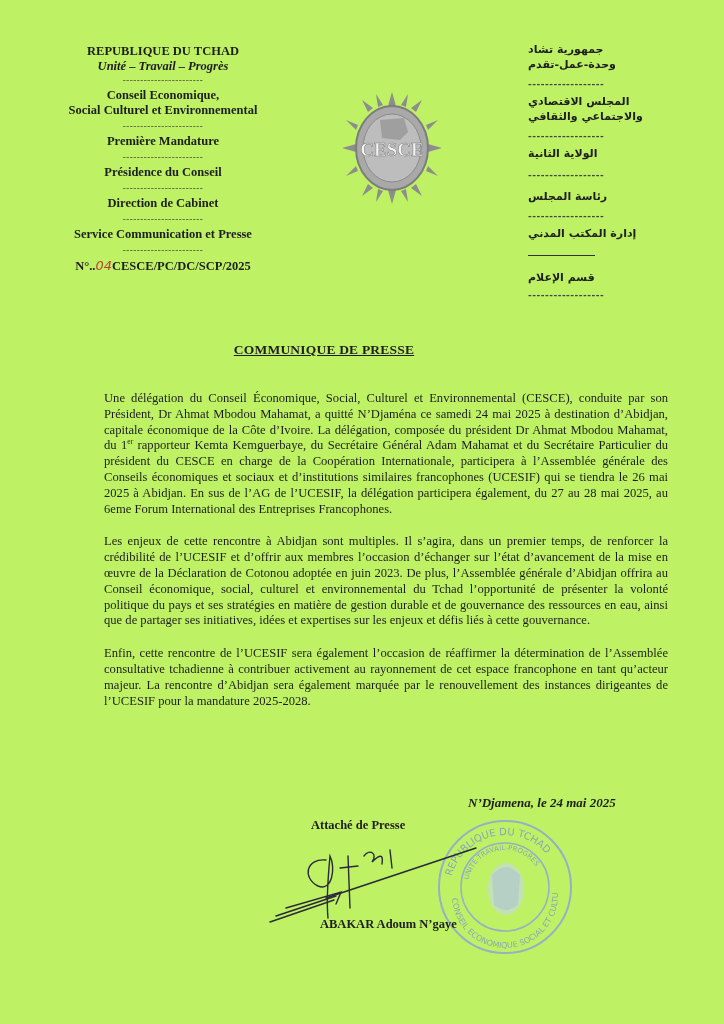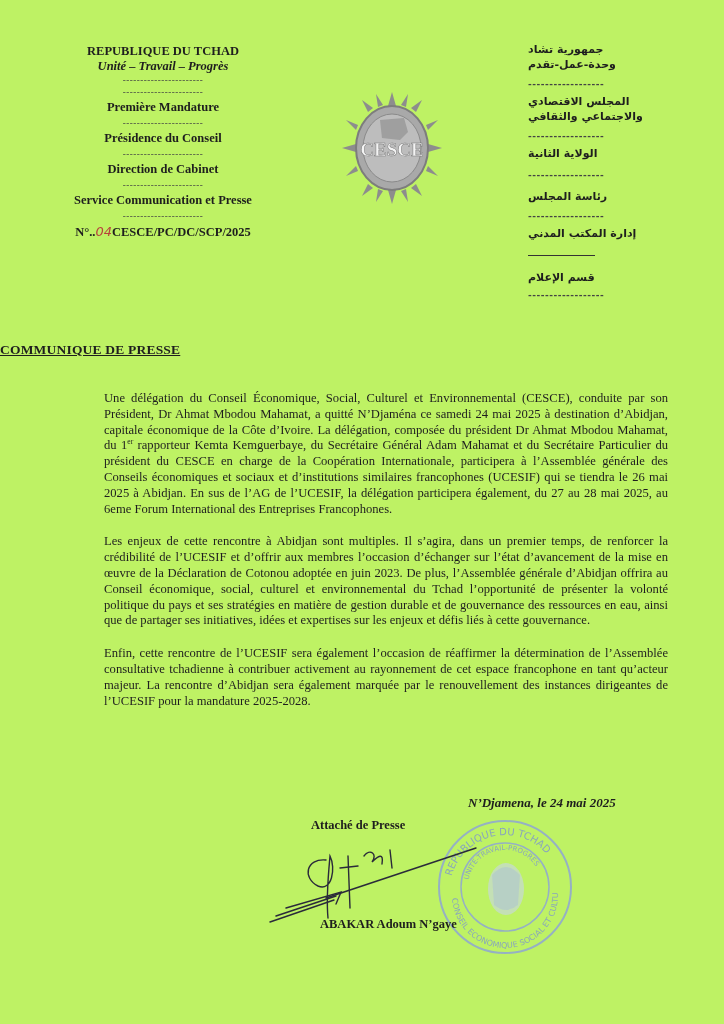--- a/index.html
+++ b/index.html
@@ -20,21 +20,21 @@
   
   .hdr-right { position: absolute; left: 528px; top: 42px; width: 124px; text-align: left; direction: rtl; font-family: "DejaVu Sans", sans-serif; }
   .hdr-right .a { font-weight: bold; font-size: 11px; line-height: 15px; }
   .hdr-right .sep { font-size: 9px; line-height: 12px; color: #444; direction: ltr; letter-spacing: 0.5px; font-weight: bold; }
   .hdr-right .ov { border-top: 1px solid #333; display: inline-block; padding-top: 14px; }
 
   
   .logo { position: absolute; left: 342px; top: 92px; width: 100px; height: 112px; }
 
   
-  .title { position: absolute; left: 0; width: 616px; top: 342px; text-align: left; font-weight: bold; font-size: 13.5px; text-decoration: underline; letter-spacing: 0.2px; }
+  .title { position: absolute; left: 16px; width: 616px; top: 342px; text-align: center; font-weight: bold; font-size: 13.5px; text-decoration: underline; letter-spacing: 0.2px; }
 
   
   .body { position: absolute; left: 104px; top: 391px; width: 564px; font-size: 12.6px; line-height: 15.8px; text-align: justify; }
   .body p { margin-bottom: 17px; text-align: justify; }
   .body sup { font-size: 7.5px; vertical-align: 5px; line-height: 0; }
 
   
   .date { position: absolute; left: 468px; top: 795px; font-weight: bold; font-style: italic; font-size: 13px; }
   .attache { position: absolute; left: 311px; top: 818px; font-weight: bold; font-size: 12.5px; }
   .signame { position: absolute; left: 320px; top: 917px; font-weight: bold; font-size: 12.5px; }
@@ -43,20 +43,24 @@
 </style>
 </head>
 <body>
 
 <div class="page">
 
   <div class="hdr-left">
     <div class="l">REPUBLIQUE DU TCHAD</div>
     <div class="motto">Unité – Travail – Progrès</div>
     <div class="sep">-----------------------</div>
+    <div class="blk">
+      <div class="l">Conseil Economique,</div>
+      <div class="l">Social Culturel et Environnemental</div>
+    </div>
     <div class="sep">-----------------------</div>
     <div class="l blk">Première Mandature</div>
     <div class="sep">-----------------------</div>
     <div class="l blk">Présidence du Conseil</div>
     <div class="sep">-----------------------</div>
     <div class="l blk">Direction de Cabinet</div>
     <div class="sep">-----------------------</div>
     <div class="l blk">Service Communication et Presse</div>
     <div class="sep">-----------------------</div>
     <div class="ref blk">

